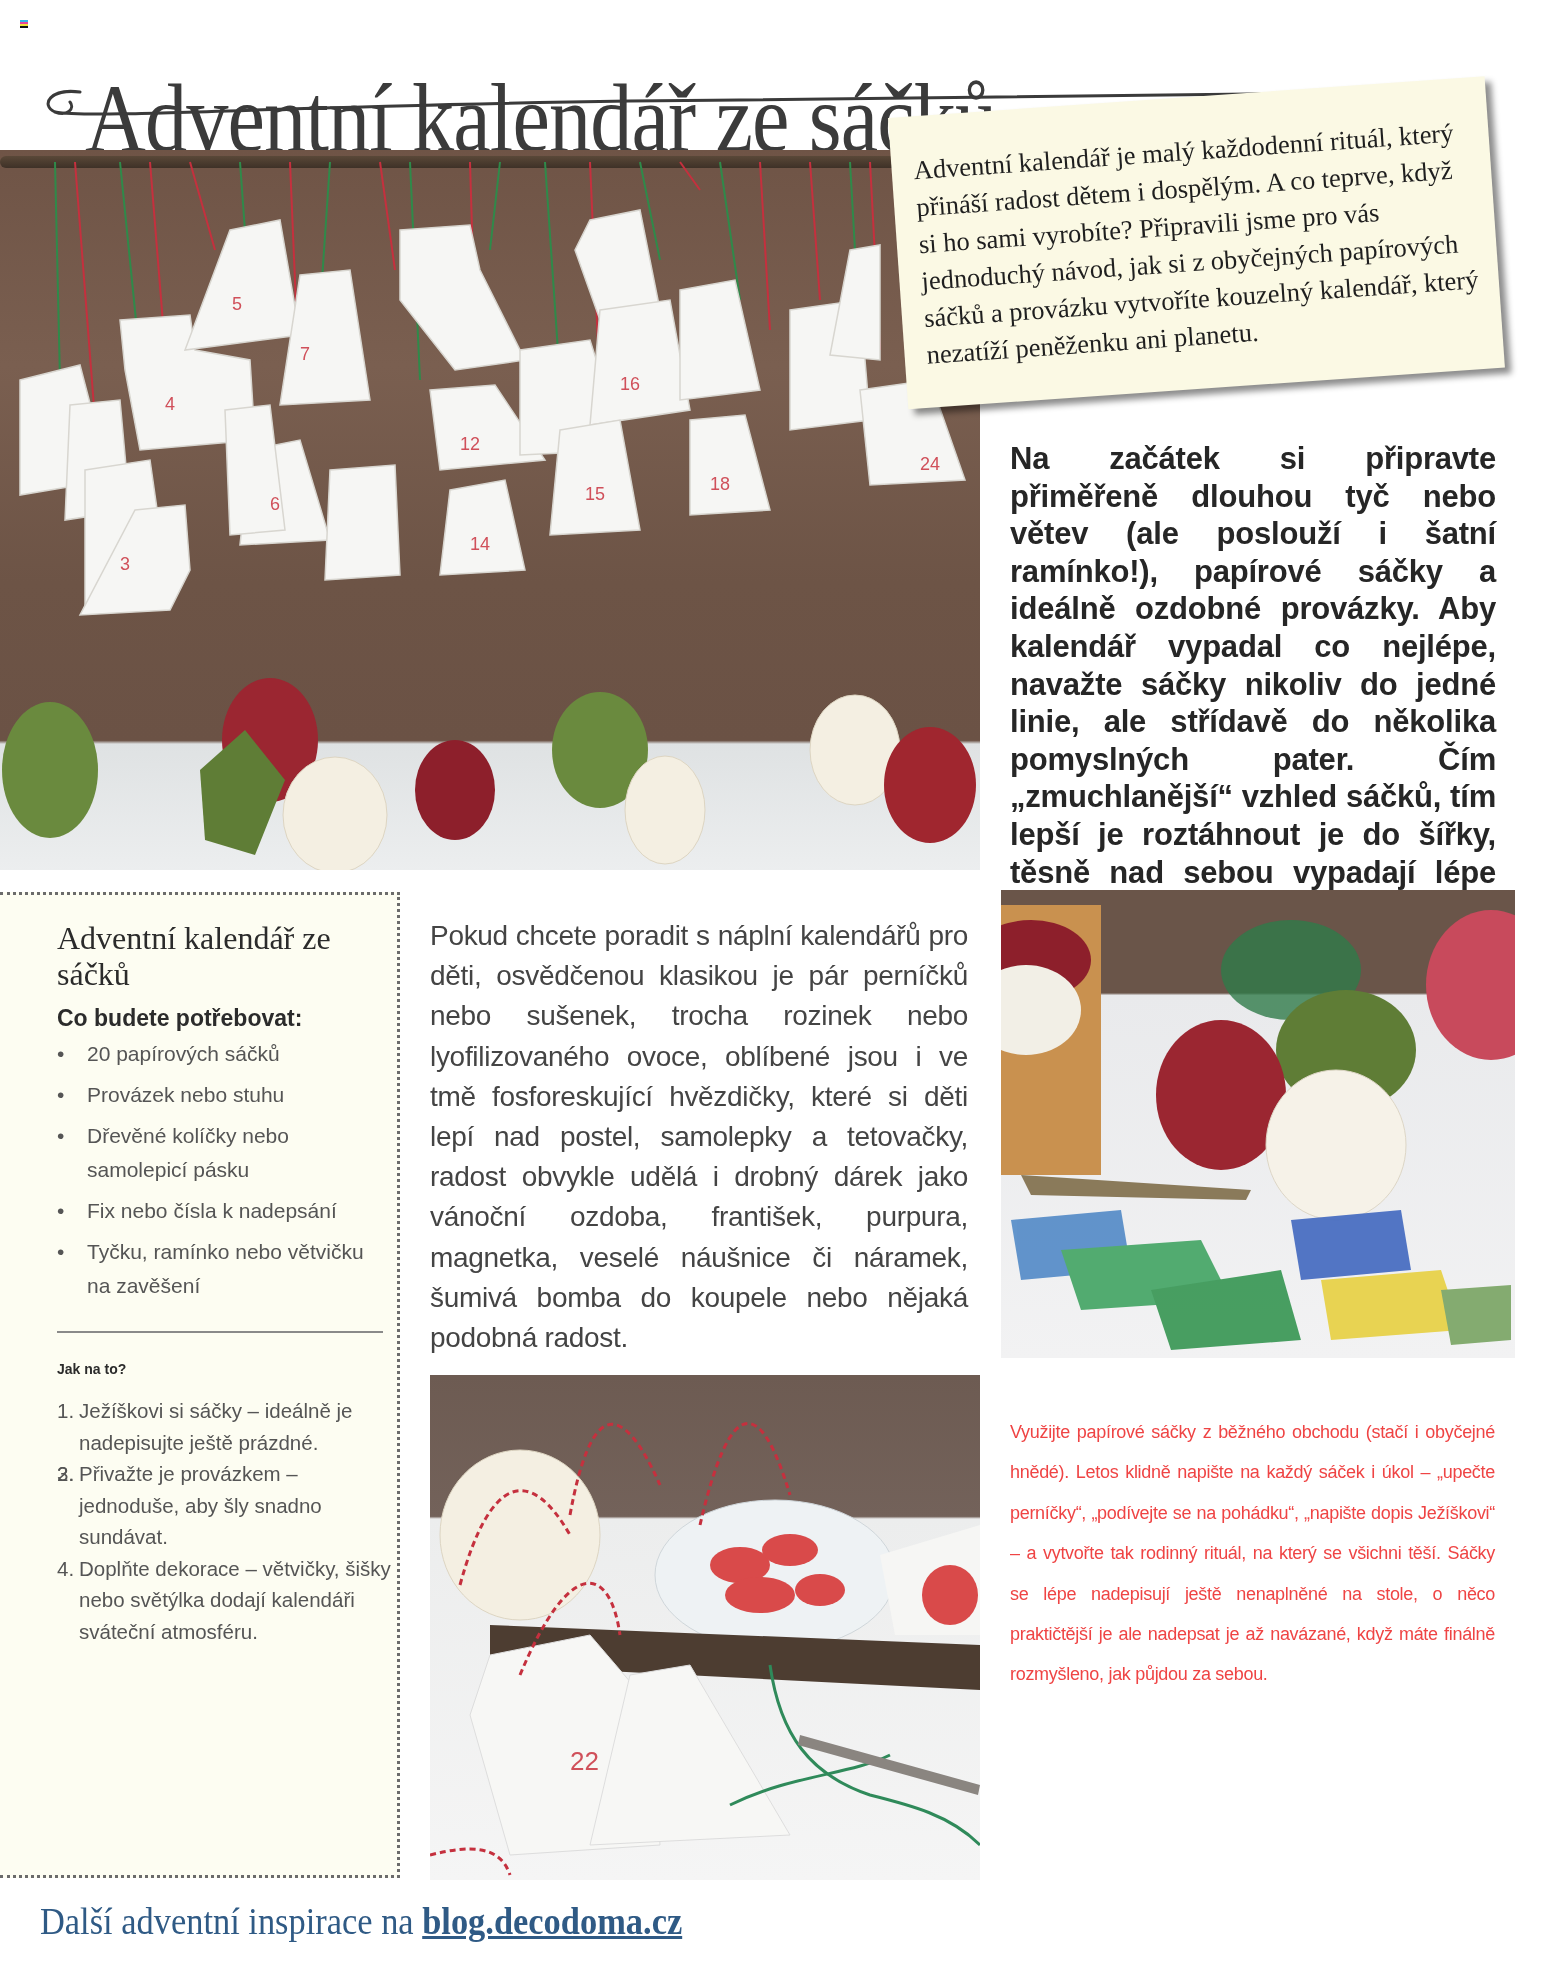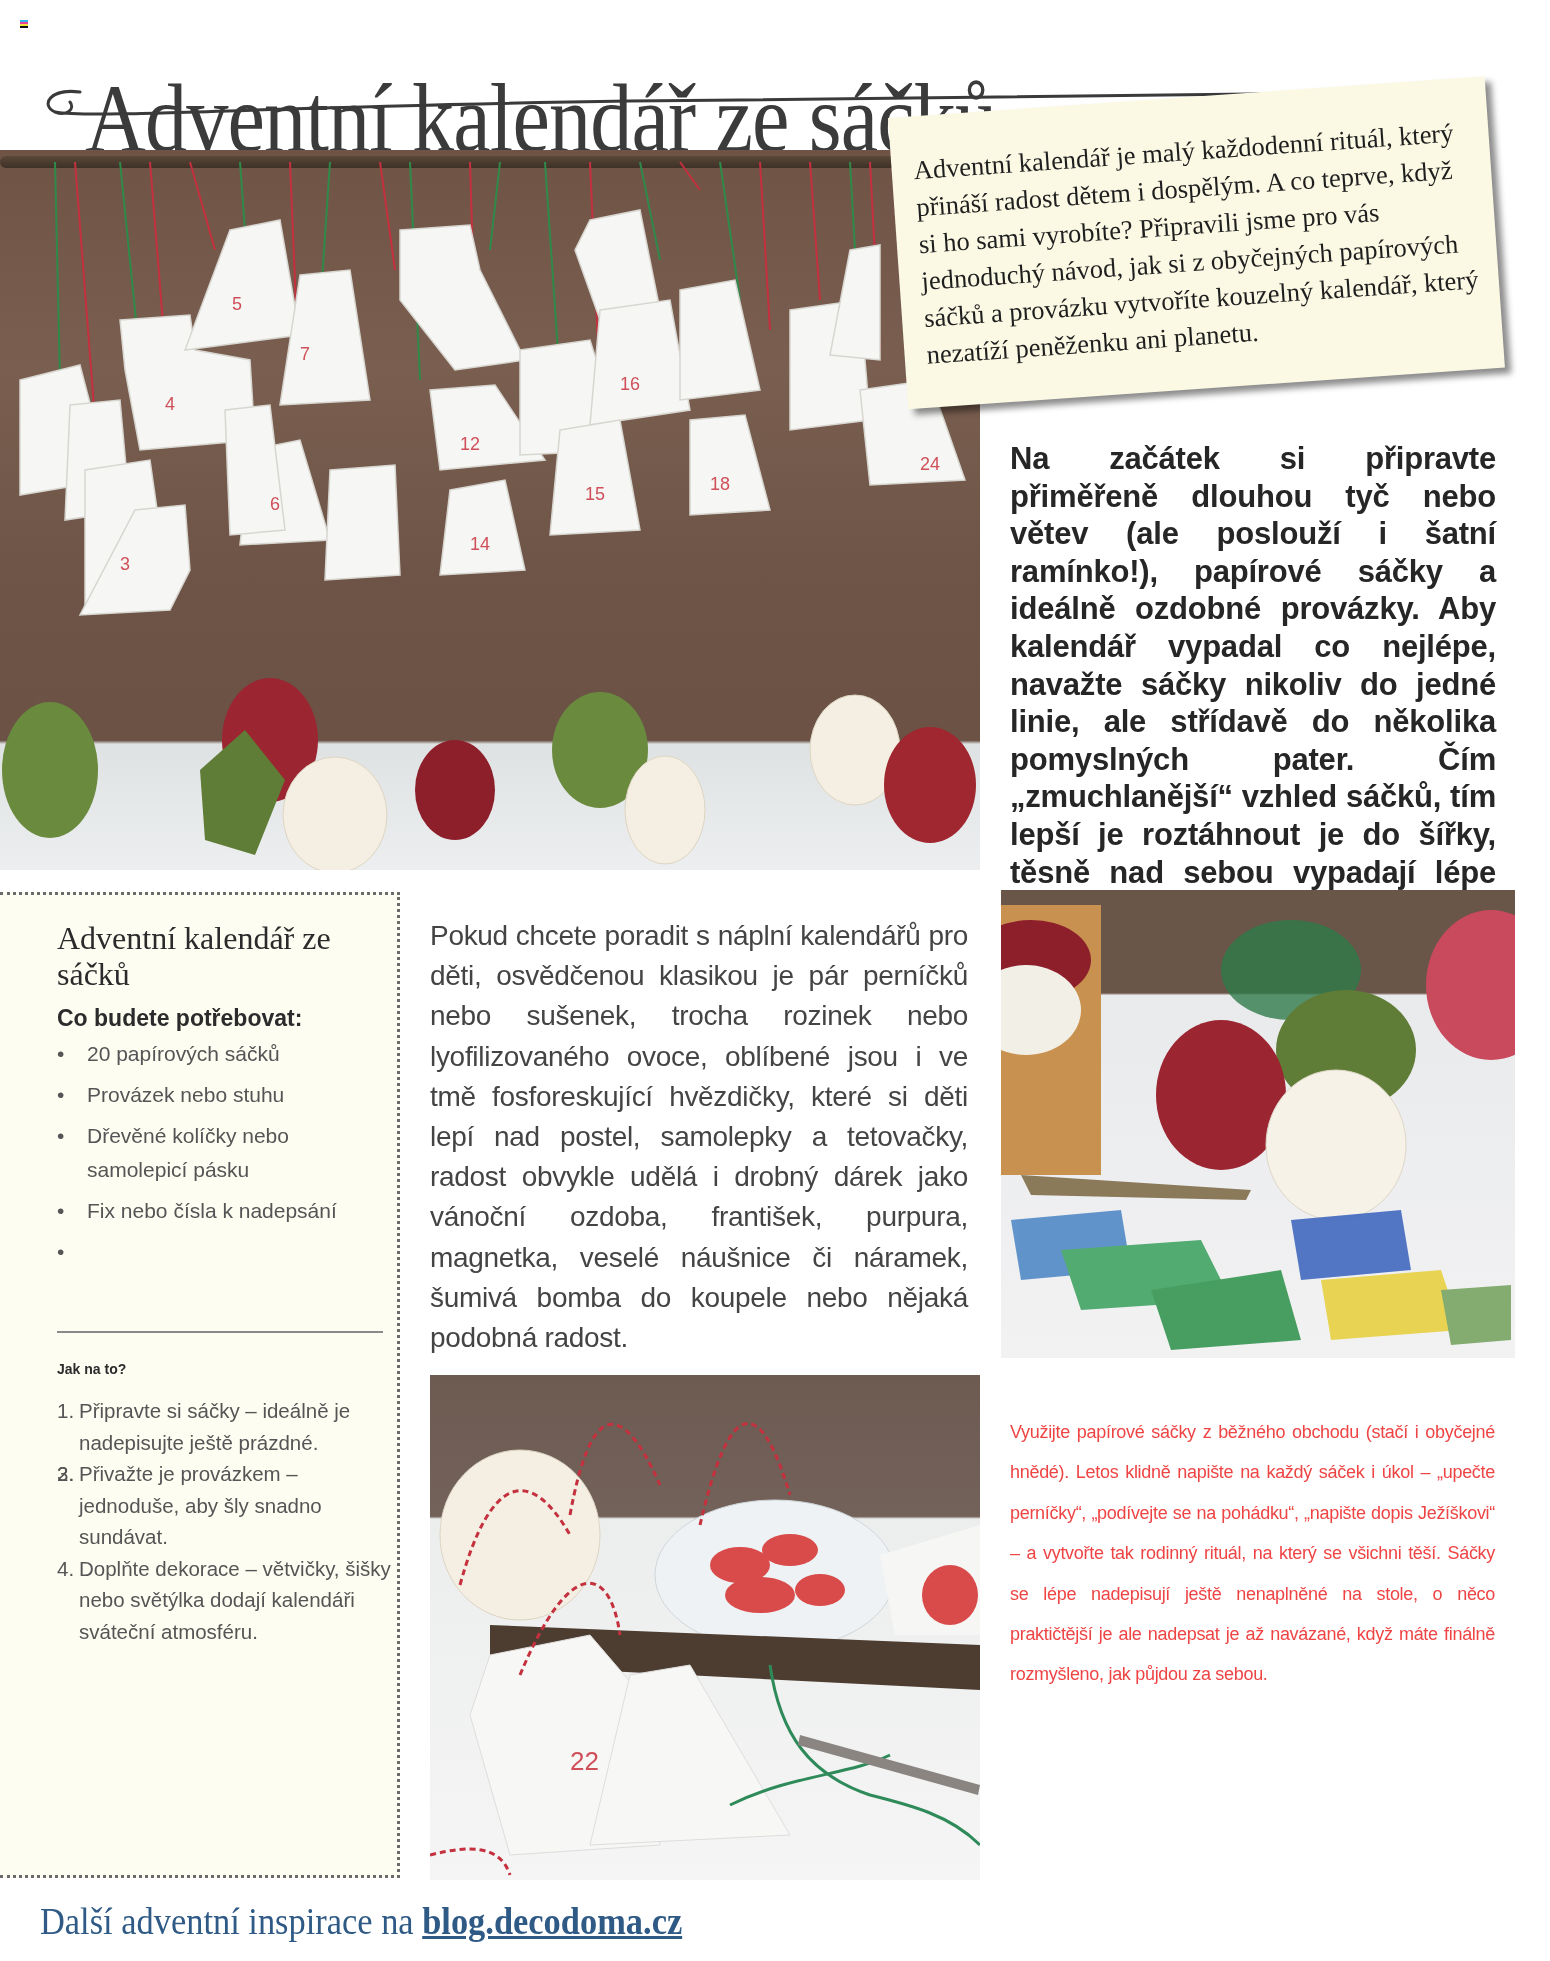--- a/index.html
+++ b/index.html
@@ -163,26 +163,26 @@
 <p class="abs para-bold" style="margin:0">Na začátek si připravte přiměřeně dlouhou tyč nebo větev (ale poslouží i šatní ramínko!), papírové sáčky a ideálně ozdobné provázky. Aby kalendář vypadal co nejlépe, navažte sáčky nikoliv do jedné linie, ale střídavě do několika pomyslných pater. Čím „zmuchlanější“ vzhled sáčků, tím lepší je roztáhnout je do šířky, těsně nad sebou vypadají lépe sáčky poskládané do pravidelných tvarů.</p>
 
 <aside class="abs sidebar">
   <h2 class="sb-title" style="margin:0; font-weight:normal; width:300px">Adventní kalendář ze sáčků</h2>
   <div class="sb-sub">Co budete potřebovat:</div>
   <ul class="sb-list">
     <li><span class="bullet">•</span><span>20 papírových sáčků</span></li>
     <li><span class="bullet">•</span><span>Provázek nebo stuhu</span></li>
     <li><span class="bullet">•</span><span>Dřevěné kolíčky nebo samolepicí pásku</span></li>
     <li><span class="bullet">•</span><span>Fix nebo čísla k nadepsání</span></li>
-    <li><span class="bullet">•</span></li>
+    <li><span class="bullet">•</span><span>Tyčku, ramínko nebo větvičku na zavěšení</span></li>
   </ul>
   <div class="sb-rule"></div>
   <div class="sb-how">Jak na to?</div>
   <ol class="sb-steps">
-    <li><span class="num">1.</span><span>Připravte si sáčky – ideálně je nadepisujte ještě prázdné.</span></li>
+    <li><span class="num">1.</span><span>Ježíškovi si sáčky – ideálně je nadepisujte ještě prázdné.</span></li>
     <li><span class="num">2.</span></li>
     <li><span class="num">3.</span><span>Přivažte je provázkem – jednoduše, aby šly snadno sundávat.</span></li>
     <li><span class="num">4.</span><span>Doplňte dekorace – větvičky, šišky nebo světýlka dodají kalendáři sváteční atmosféru.</span></li>
   </ol>
 </aside>
 
 <p class="abs para-mid" style="margin:0">Pokud chcete poradit s náplní kalendářů pro děti, osvědčenou klasikou je pár perníčků nebo sušenek, trocha rozinek nebo lyofilizovaného ovoce, oblíbené jsou i ve tmě fosforeskující hvězdičky, které si děti lepí nad postel, samolepky a tetovačky, radost obvykle udělá i drobný dárek jako vánoční ozdoba, františek, purpura, magnetka, veselé náušnice či náramek, šumivá bomba do koupele nebo nějaká podobná radost.</p>
 
 <div class="abs photo2">
   <svg width="514" height="468" viewBox="0 0 514 468">

